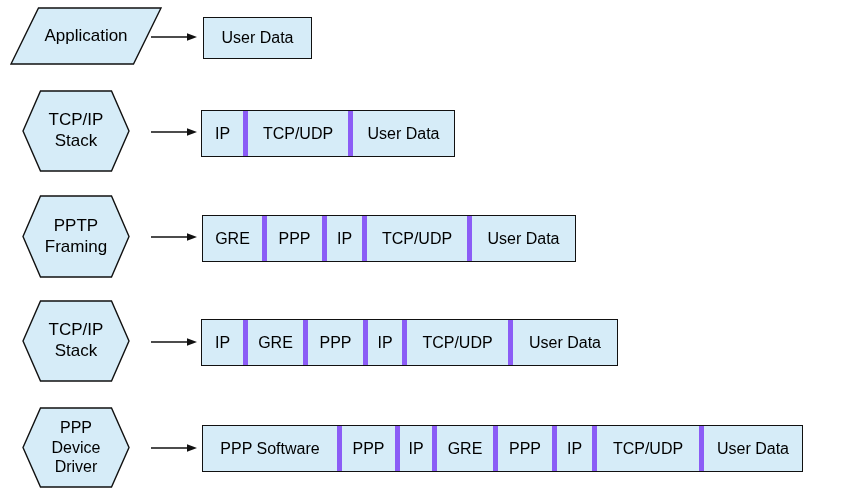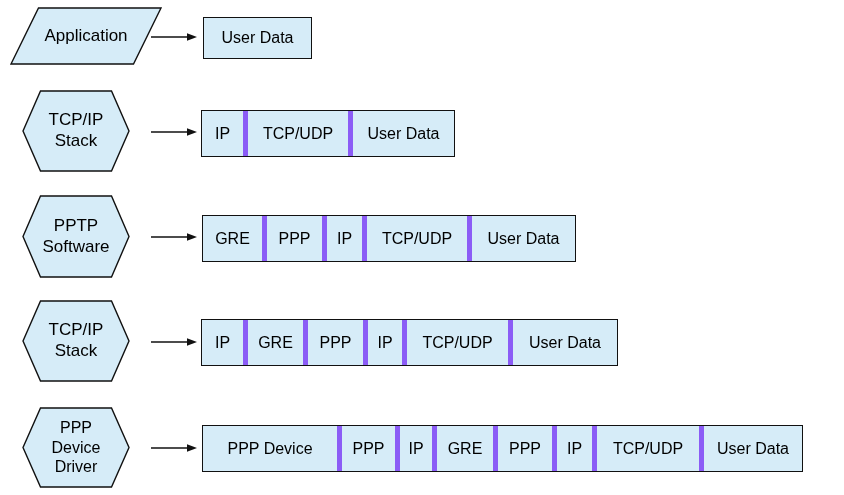--- a/index.html
+++ b/index.html
@@ -82,21 +82,21 @@
     <div class="seg" style="width:41px;">IP</div>
     <div class="seg" style="width:105px;">TCP/UDP</div>
     <div class="seg" style="width:106px;">User Data</div>
   </div>
 
   <div class="shape" style="left:22px; top:195px; width:108px; height:83px;">
     <svg width="108" height="83" viewBox="0 0 108 83">
       <polygon points="1,41.5 18.5,1 89.5,1 107,41.5 89.5,82 18.5,82" fill="#d6ecf8" stroke="#111111" stroke-width="1.4"></polygon>
     </svg>
     <span class="shape-label">PPTP
-Software</span>
+Framing</span>
   </div>
   <div class="arrow" style="left:150px; top:231px;">
     <svg width="48" height="12" viewBox="0 0 48 12">
       <line x1="1" y1="6" x2="37" y2="6" stroke="#111111" stroke-width="1.3"></line>
       <polygon points="37,2.2 47,6 37,9.8" fill="#111111"></polygon>
     </svg>
   </div>
   <div class="packet" style="left:202px; top:215px; height:45px;">
     <div class="seg" style="width:59px;">GRE</div>
     <div class="seg" style="width:60px;">PPP</div>
@@ -135,21 +135,21 @@
 Device
 Driver</span>
   </div>
   <div class="arrow" style="left:150px; top:442px;">
     <svg width="48" height="12" viewBox="0 0 48 12">
       <line x1="1" y1="6" x2="37" y2="6" stroke="#111111" stroke-width="1.3"></line>
       <polygon points="37,2.2 47,6 37,9.8" fill="#111111"></polygon>
     </svg>
   </div>
   <div class="packet" style="left:202px; top:425px; height:45px;">
-    <div class="seg" style="width:134px;">PPP Device</div>
+    <div class="seg" style="width:134px;">PPP Software</div>
     <div class="seg" style="width:58px;">PPP</div>
     <div class="seg" style="width:37px;">IP</div>
     <div class="seg" style="width:61px;">GRE</div>
     <div class="seg" style="width:59px;">PPP</div>
     <div class="seg" style="width:40px;">IP</div>
     <div class="seg" style="width:107px;">TCP/UDP</div>
     <div class="seg" style="width:103px;">User Data</div>
   </div>
 
 </div>

